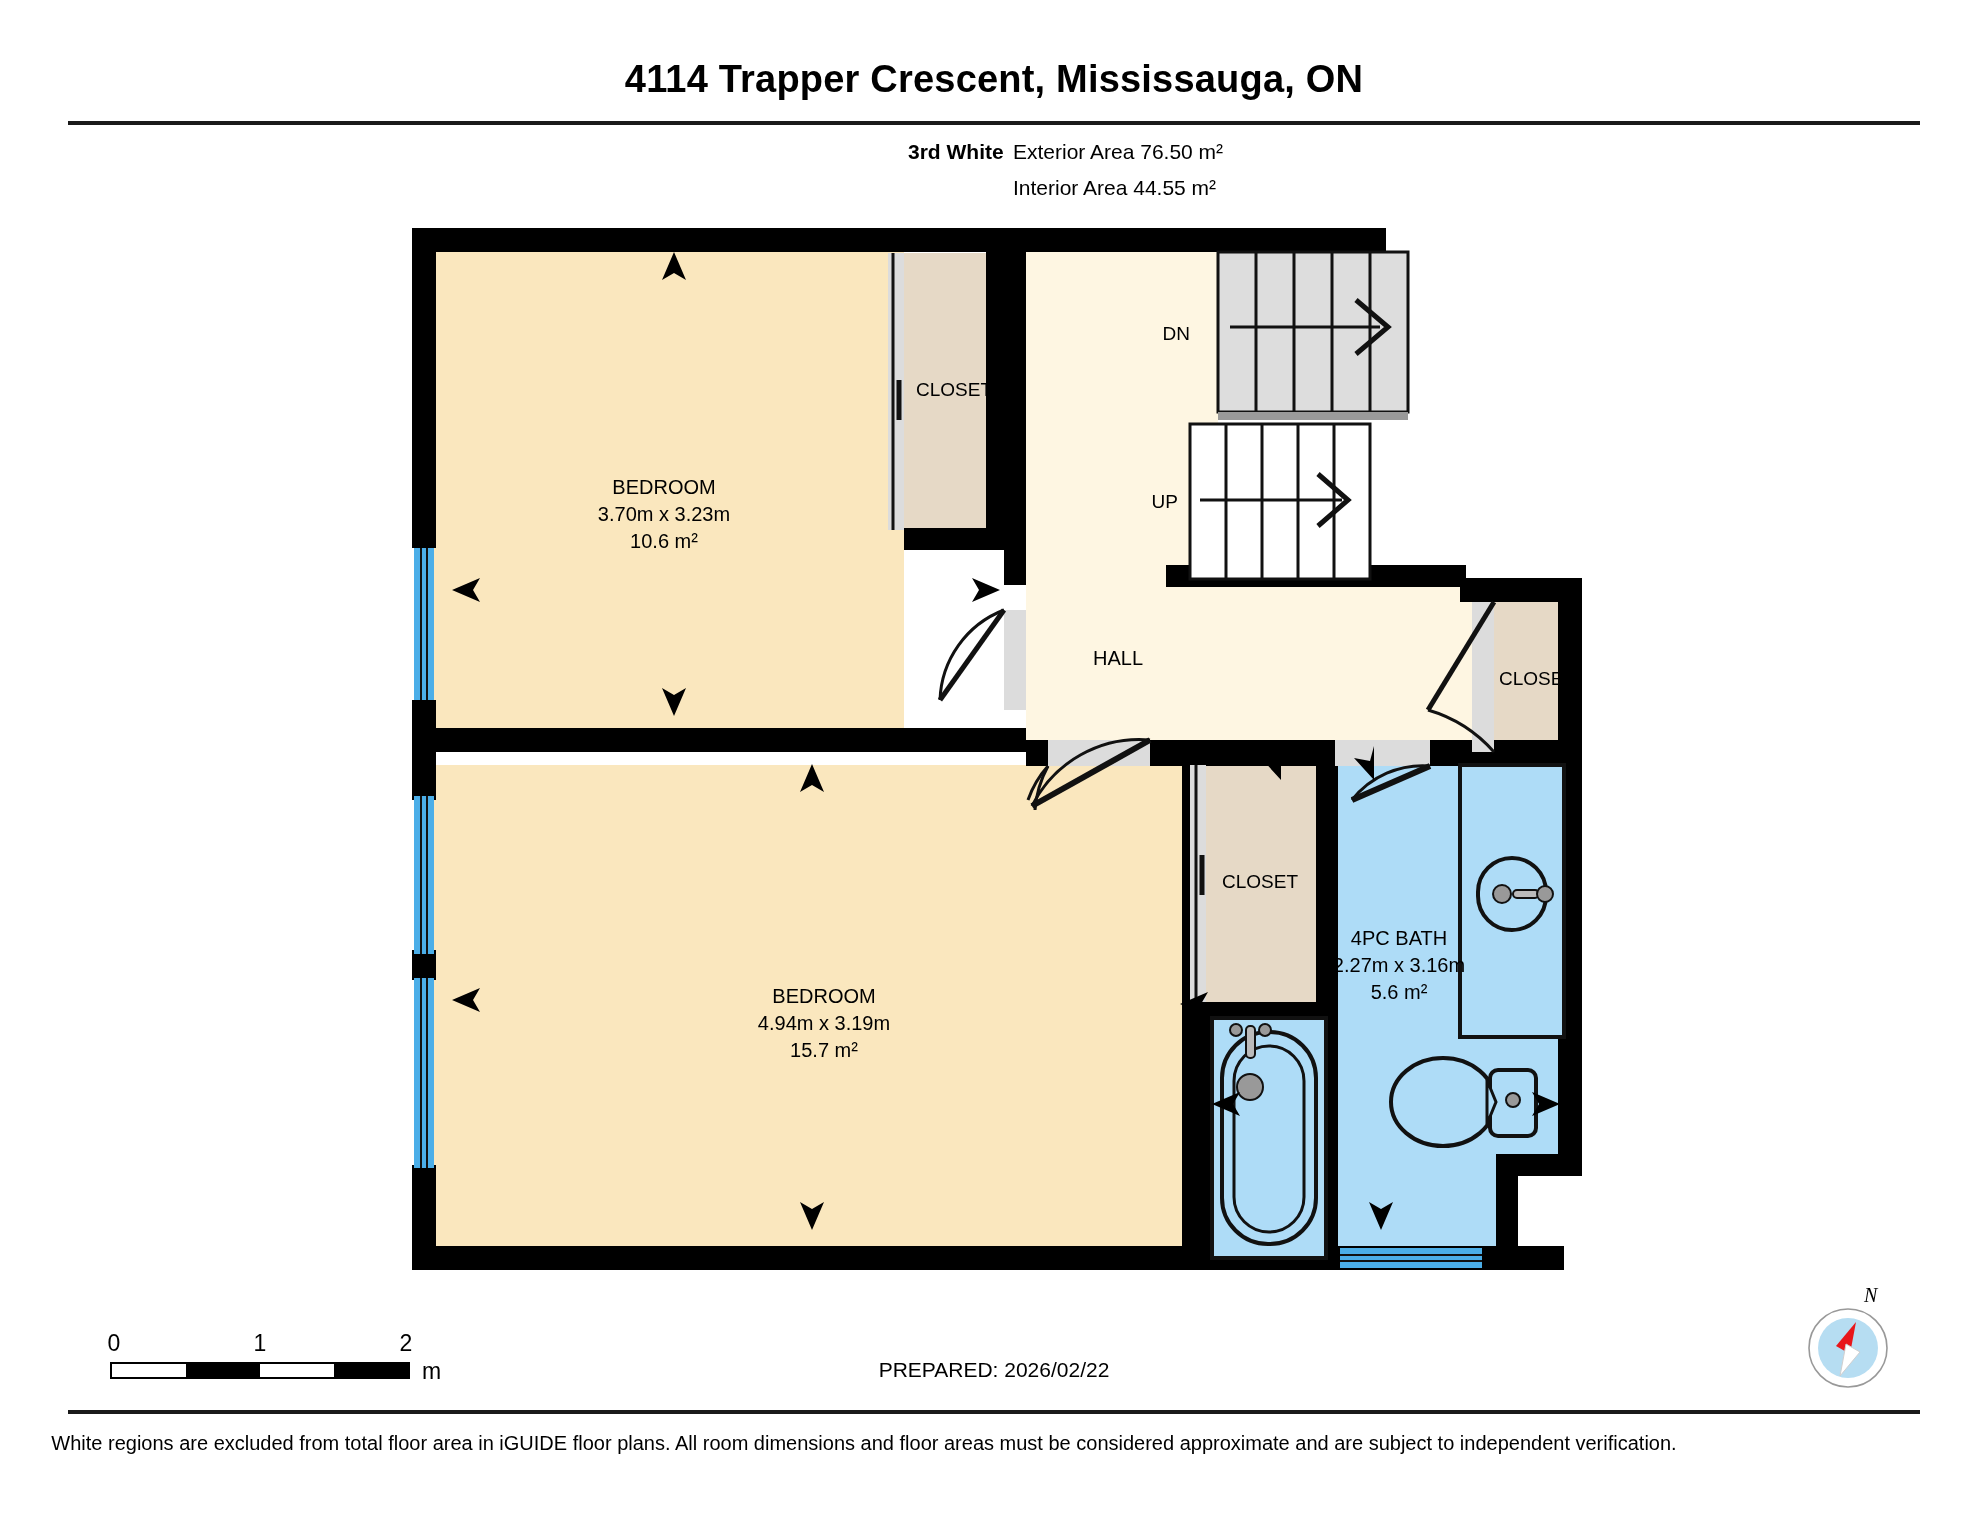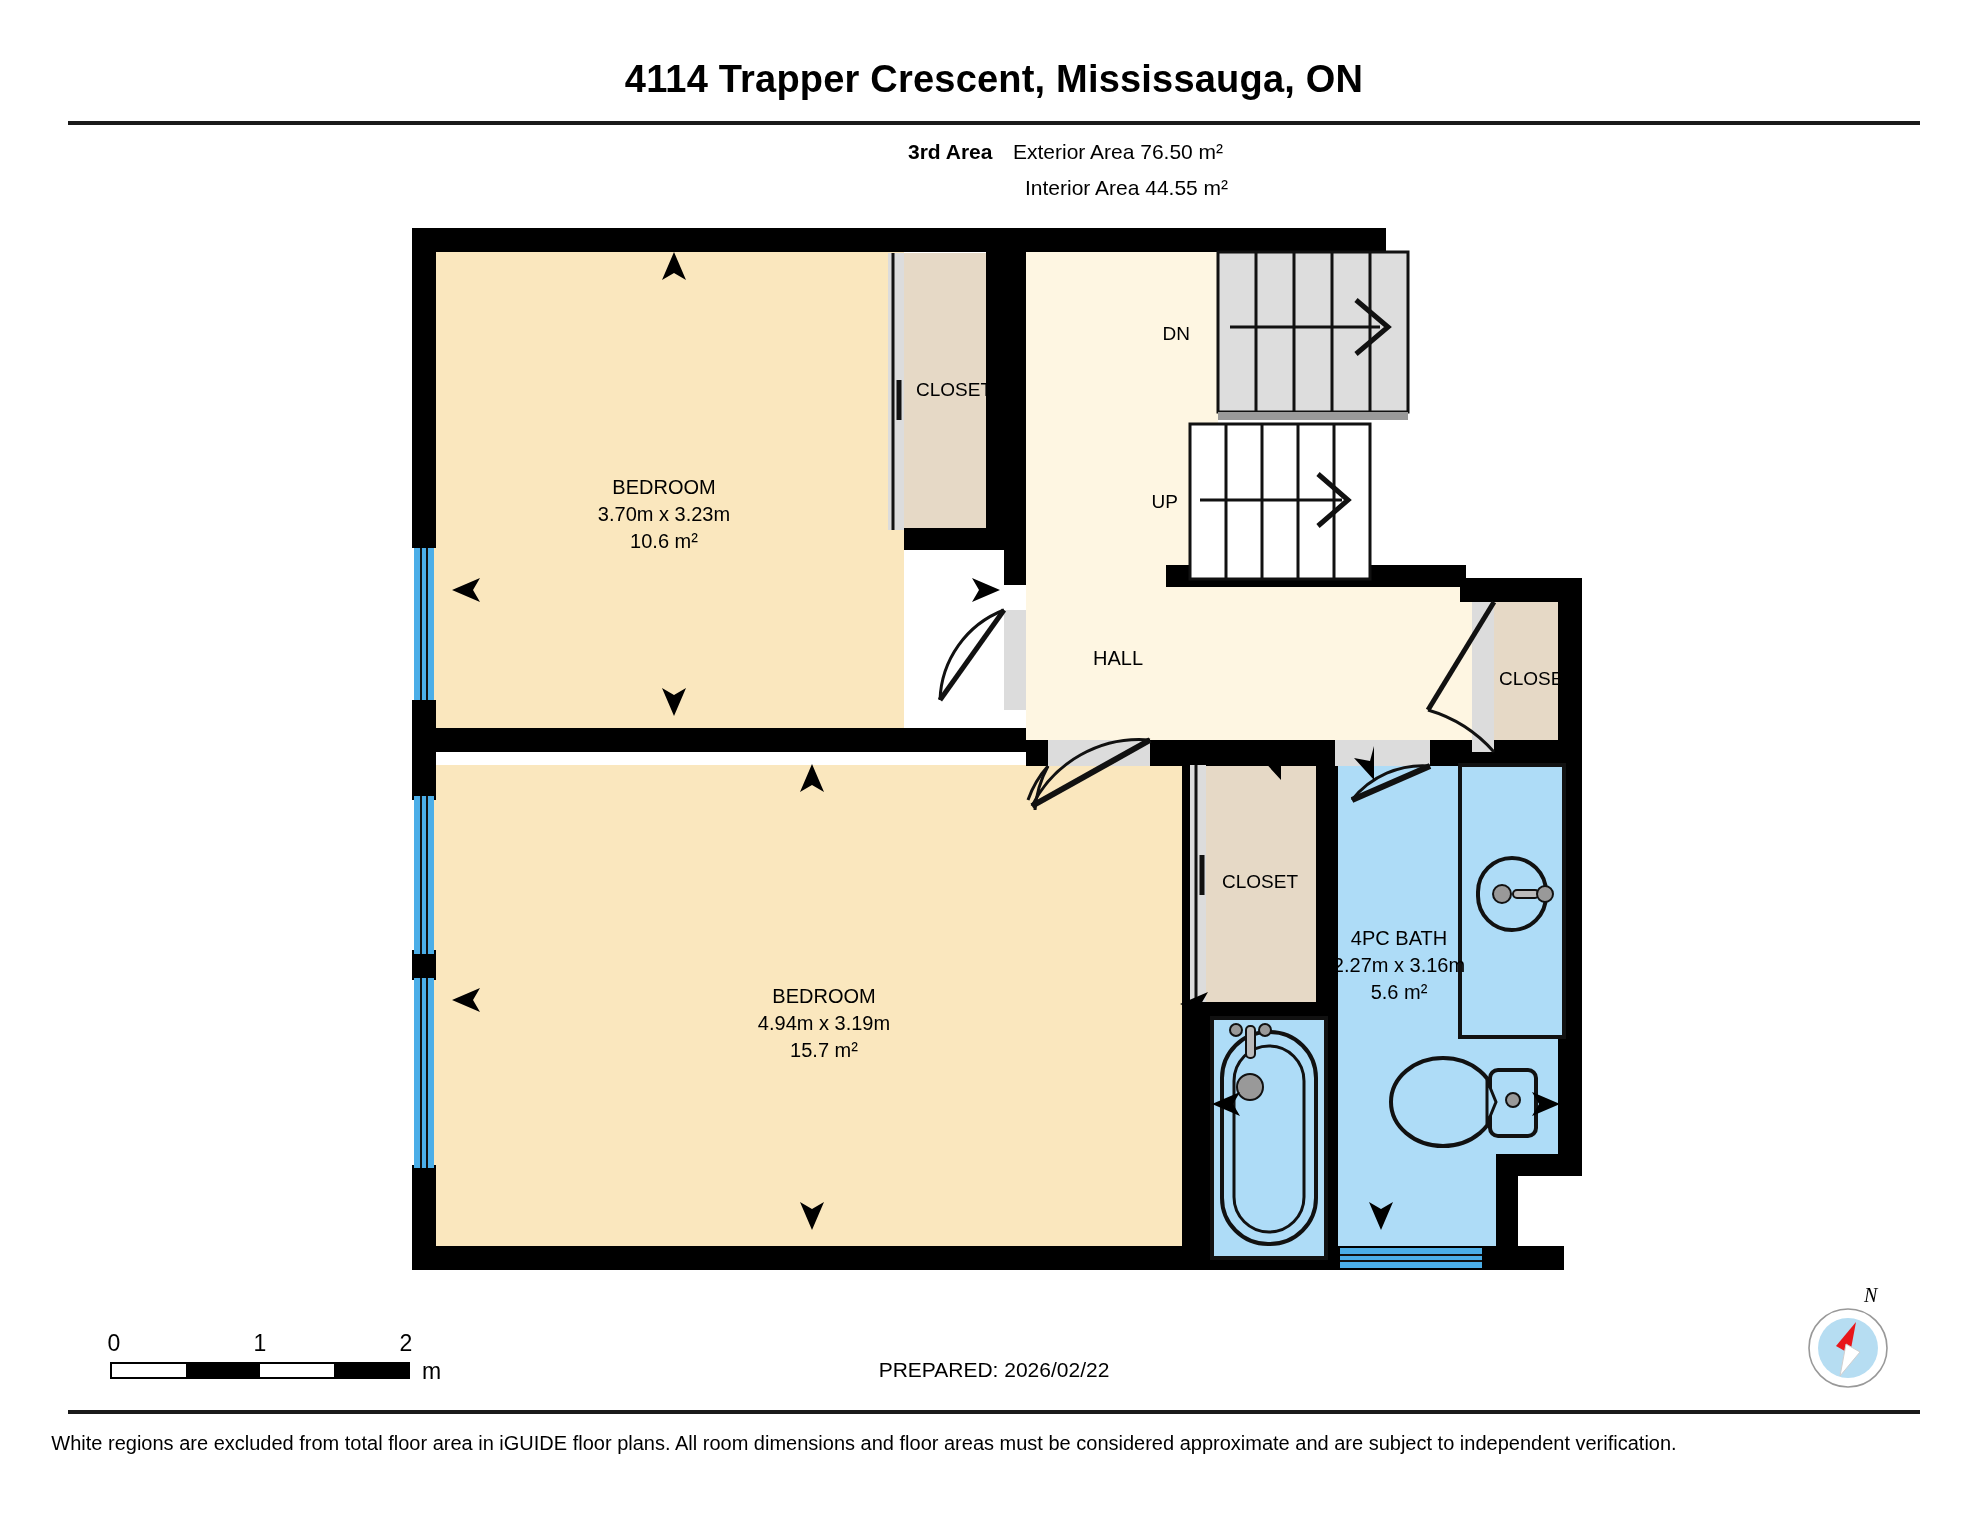--- a/index.html
+++ b/index.html
@@ -47,21 +47,20 @@
   }
   .area-ext {
     position: absolute;
     left: 1013px; top: 140px;
     font-size: 21px;
   }
   .area-int {
     position: absolute;
     left: 1013px; top: 176px;
     font-size: 21px;
-    margin-left: 12px;
   }
 
   
   #plan {
     position: absolute;
     left: 0; top: 0;
     width: 1988px;
     height: 1536px;
   }
 
@@ -136,21 +135,21 @@
   }
   text { font-family: "Liberation Sans", sans-serif; }
 </style>
 </head>
 <body>
 
 <div id="page">
 
   <div class="title">4114 Trapper Crescent, Mississauga, ON</div>
   <div class="rule-top"></div>
-  <div class="floor-label">3rd Area</div>
+  <div class="floor-label">3rd White</div>
   <div class="area-ext">Exterior Area 76.50 m²</div>
   <div class="area-int">Interior Area 44.55 m²</div>
 
   <svg id="plan" viewBox="0 0 1988 1536">
 
     <rect x="424" y="240" width="480" height="490" fill="#FAE7BE"></rect>
 
     <rect x="904" y="253" width="100" height="277" fill="#E6D9C6"></rect>
 
     <rect x="1026" y="240" width="192" height="345" fill="#FEF6E2"></rect>

